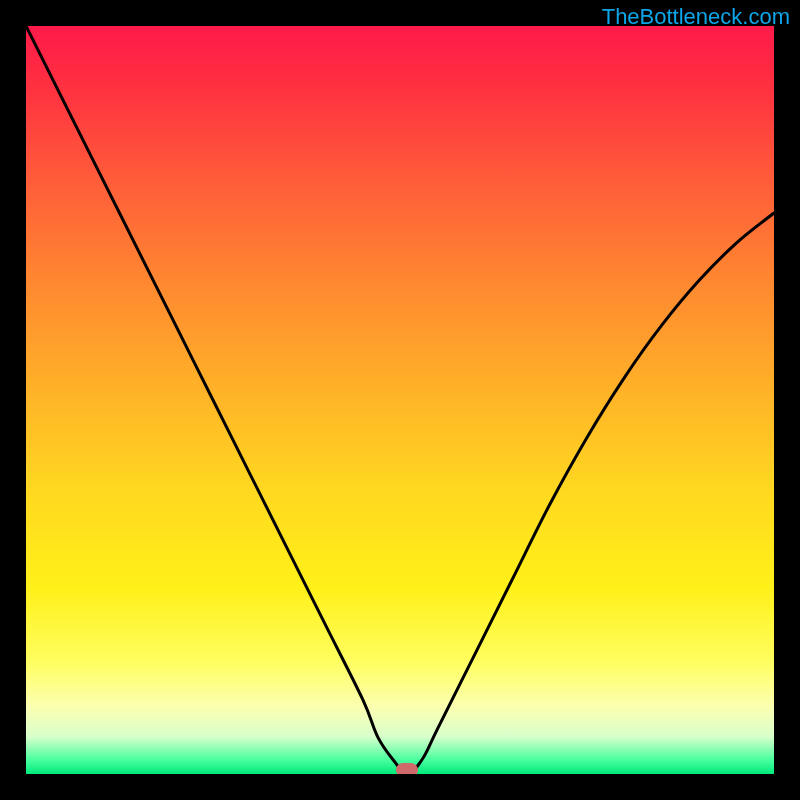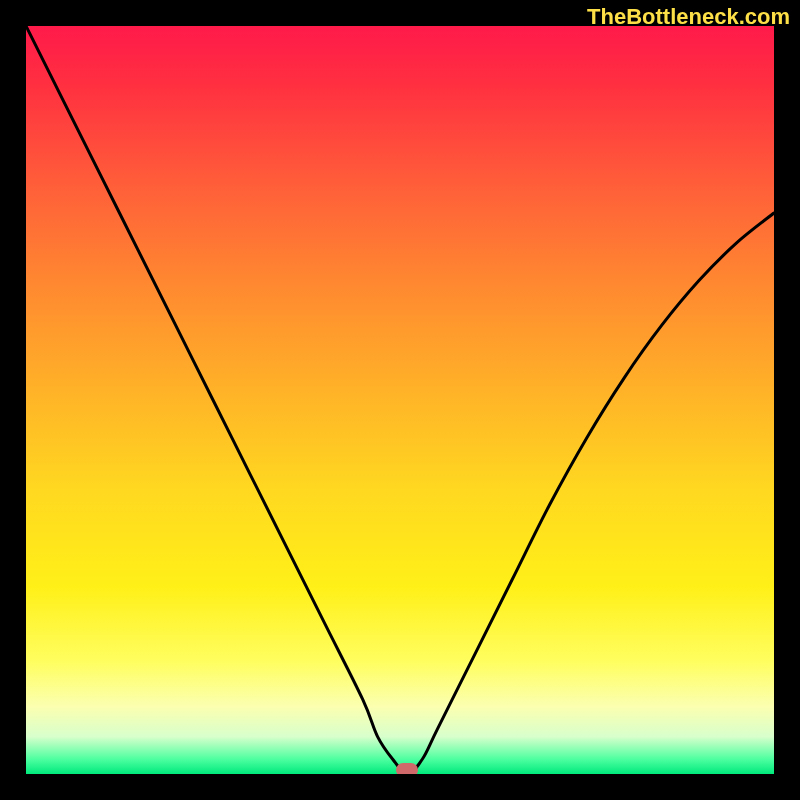--- a/index.html
+++ b/index.html
@@ -9,23 +9,23 @@
     height: 800px;
     background: #000;
     position: relative;
     overflow: hidden;
     font-family: Arial, sans-serif;
   }
   .watermark {
     position: absolute;
     top: 4px;
     right: 10px;
-    color: #fde047;
+    color: #0ea5e9;
     font-size: 22px;
-    font-weight: bold;
+    font-weight: normal;
     z-index: 10;
   }
   .plot-area {
     position: absolute;
     left: 26px;
     top: 26px;
     width: 748px;
     height: 748px;
     overflow: hidden;
   }

